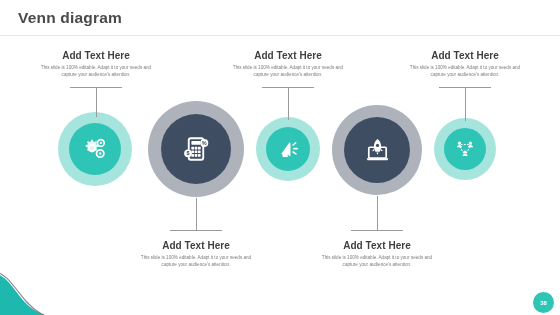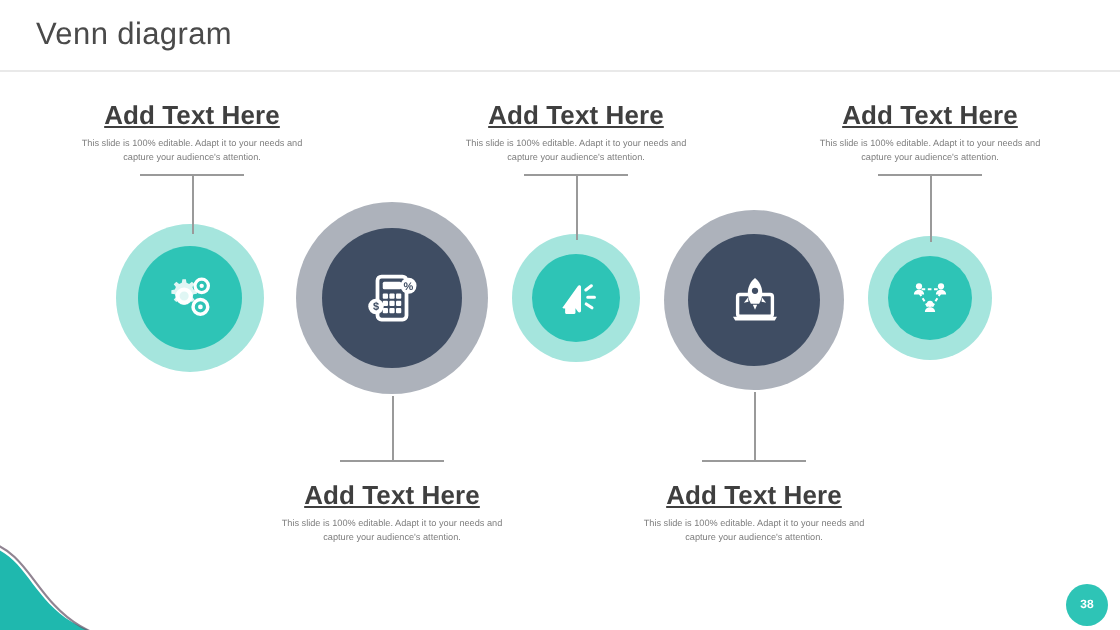--- a/index.html
+++ b/index.html
@@ -6,32 +6,32 @@
   body{
     width:560px;height:315px;overflow:hidden;background:#ffffff;
     font-family:"Liberation Sans","DejaVu Sans",sans-serif;
     position:relative;
   }
   .slide{position:absolute;inset:0;background:#fff;overflow:hidden;}
 
   
   .title{
     position:absolute;left:18px;top:10px;
-    font-size:15.5px;color:#4a4a4a;font-weight:400;letter-spacing:.2px;
+    font-size:15.5px;color:#4a4a4a;font-weight:700;letter-spacing:.2px;
     line-height:1;
   }
   .title-rule{
     position:absolute;left:0;top:35px;width:560px;height:1px;background:#e9e9e9;
   }
 
   
   .callout{position:absolute;text-align:center;}
   .callout .hdr{
-    font-size:13px;font-weight:700;color:#3f3f3f;letter-spacing:.05px;
-    line-height:1.2;white-space:nowrap;text-decoration:underline;
+    font-size:10px;font-weight:700;color:#3f3f3f;letter-spacing:.05px;
+    line-height:1.2;white-space:nowrap;
   }
   .callout .body{
     font-size:4.6px;color:#7d7d7d;line-height:1.62;margin-top:2px;
   }
   
   .conn{position:absolute;}
   .conn .hbar{position:absolute;height:1px;background:#9a9a9a;left:0;top:0;}
   .conn .vstem{position:absolute;width:1px;background:#9a9a9a;top:0;}
 
   

